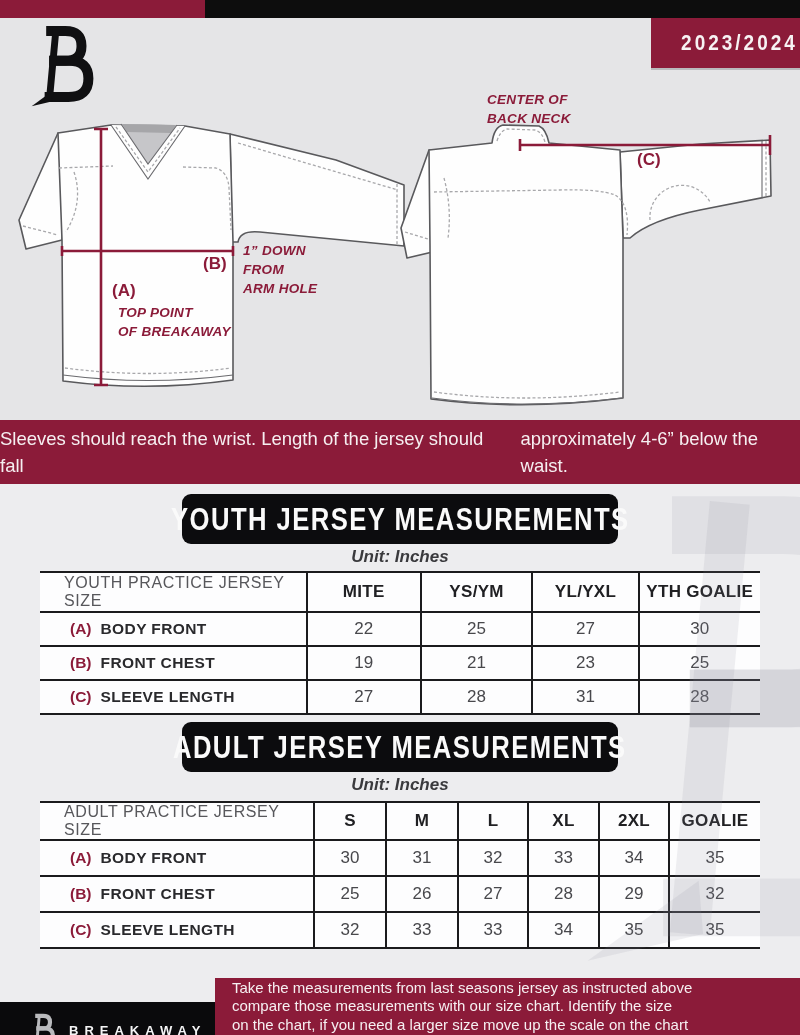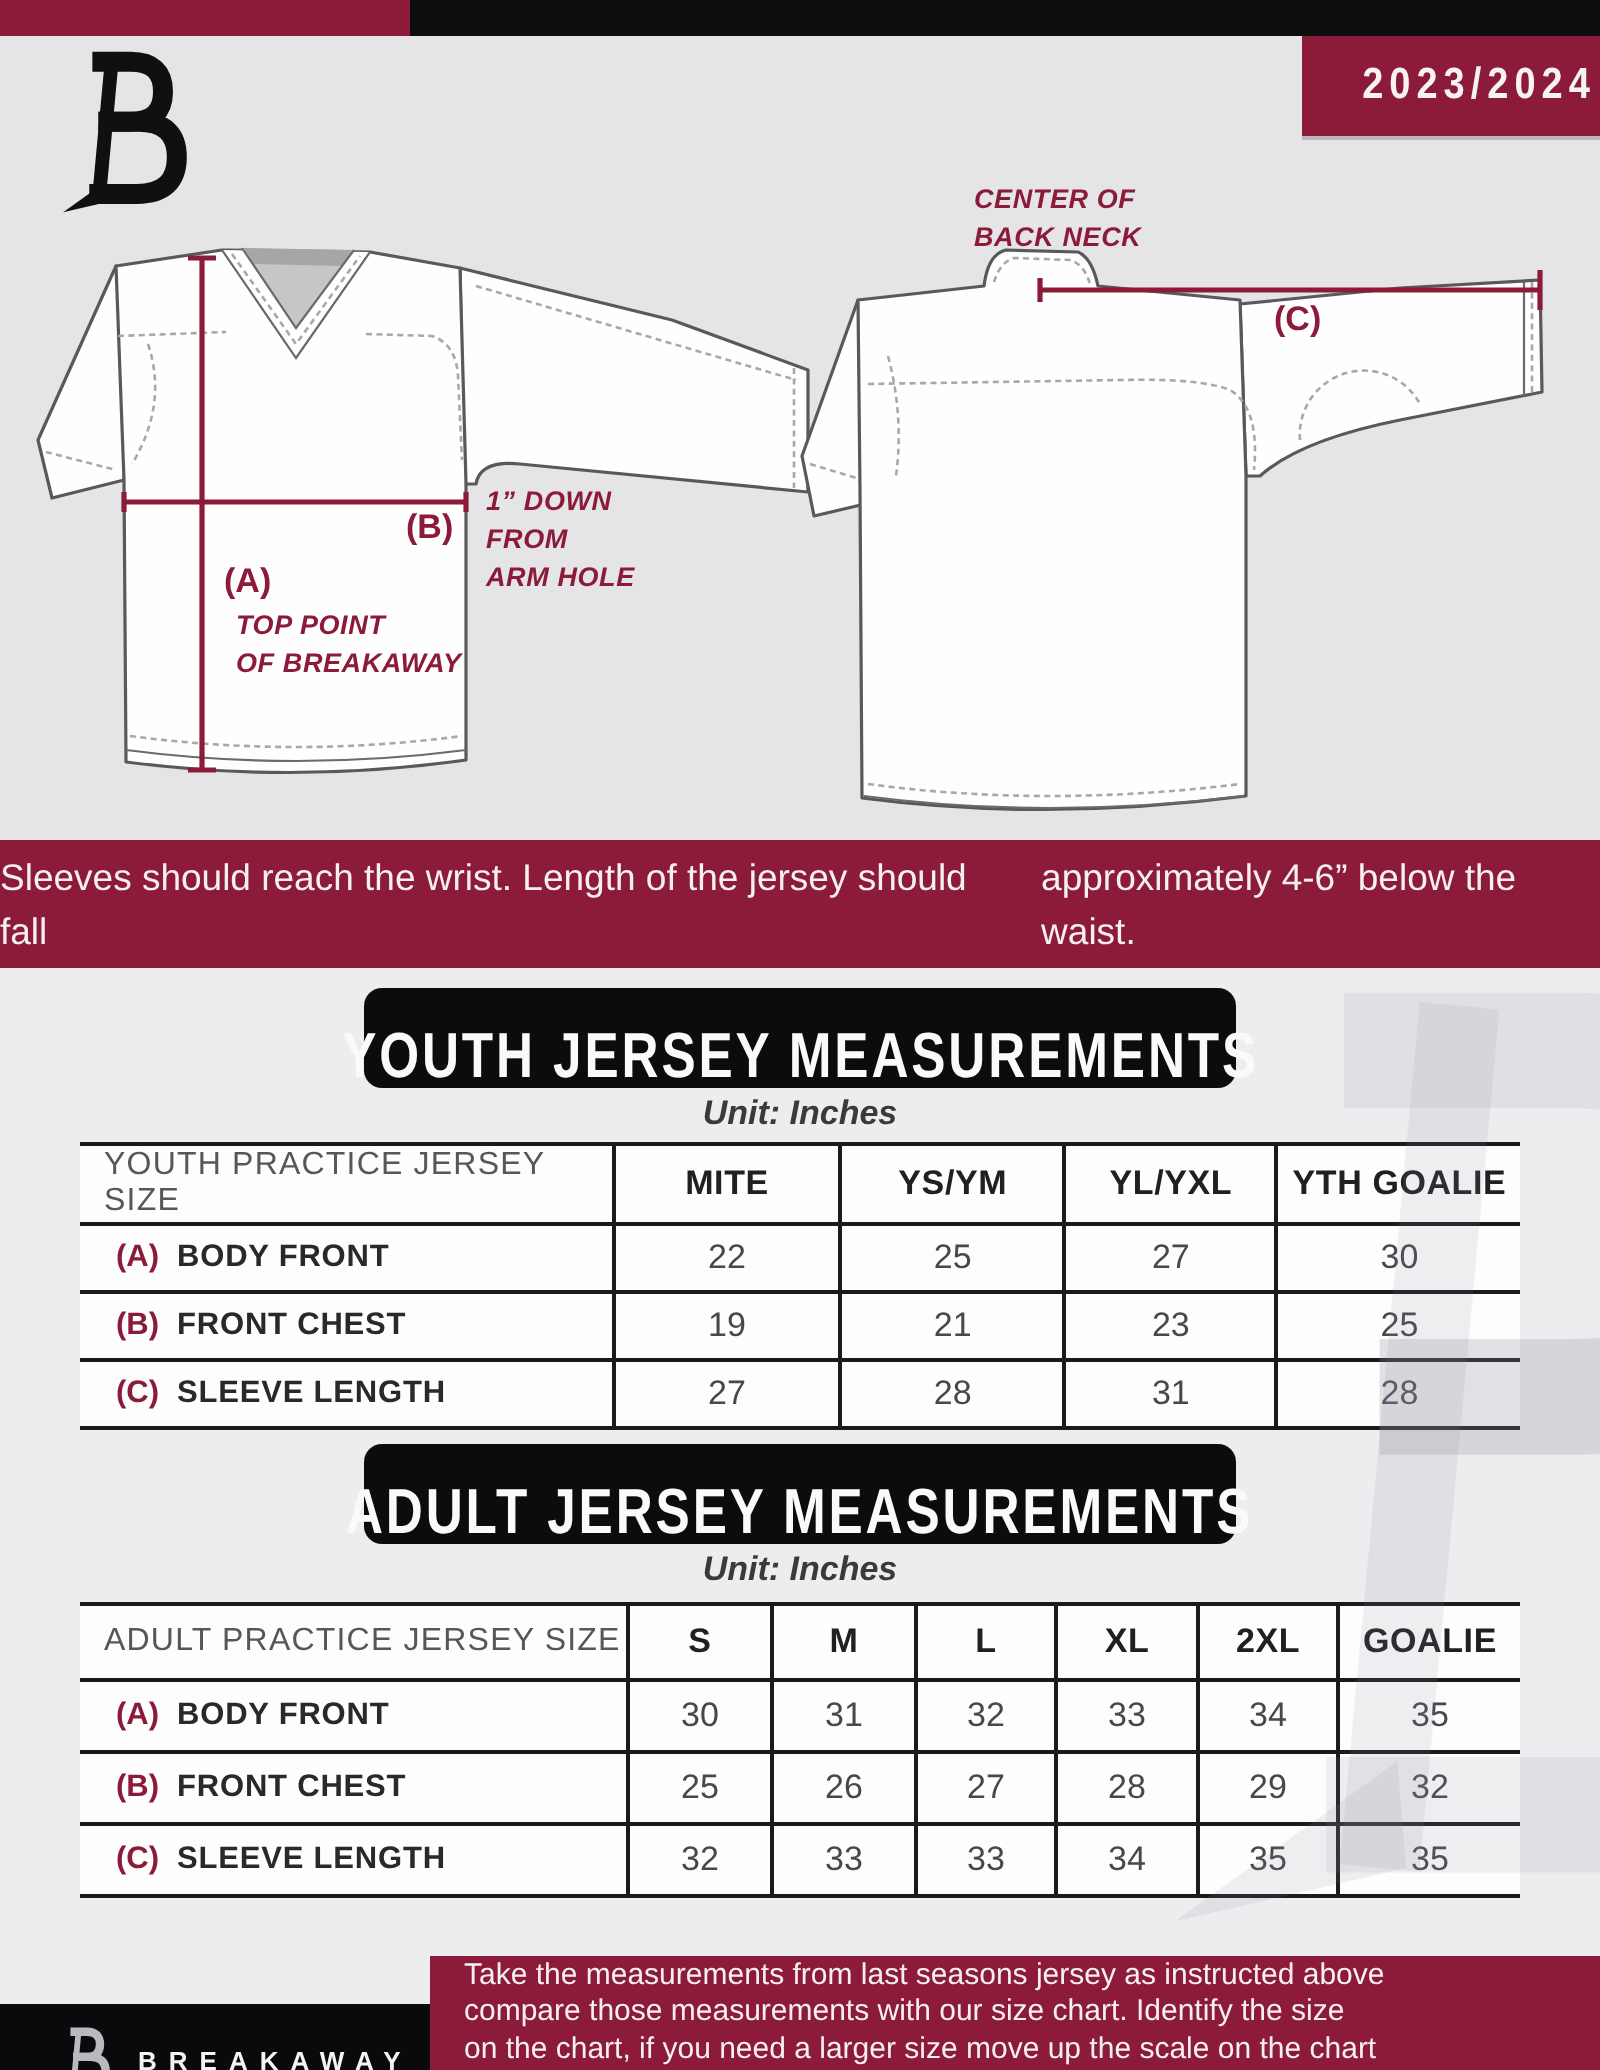--- a/index.html
+++ b/index.html
@@ -44,32 +44,32 @@
   
   #banner {
     position:absolute; left:0; top:420px; width:800px; height:64px; background:#8B1B39;
     display:flex; align-items:center; justify-content:center;
     color:#F6EFF1; font-size:18.5px; line-height:27px; font-weight:400;gap:27px;
   }
   
   #lower { position:absolute; left:0; top:484px; width:800px; height:494px; background:#EDEDEF; }
   .sec-banner {
     position:absolute; left:182px; width:436px; height:50px; background:#0C0C0E; border-radius:9px;
-    display:flex; align-items:flex-end; justify-content:center;
+    display:flex; align-items:center; justify-content:center;
   }
   .sec-banner .t {
     color:#FAFAFA; font-size:27px; font-weight:700; letter-spacing:1.5px;
     transform:scale(.95,1.18); white-space:nowrap;
   }
   .unit { position:absolute; width:800px; left:0; text-align:center; font-style:italic; font-size:17px; font-weight:600; color:#3A3A3D; }
   .mtable { position:absolute; left:40px; width:720px; border-top:2px solid #1B1B1D; background:#FDFDFE; }
   .mrow { display:flex; border-bottom:2px solid #1B1B1D; }
   .mcell { display:flex; align-items:center; justify-content:center; }
   .mcell + .mcell { border-left:2px solid #1B1B1D; }
-  .lab { justify-content:flex-start; padding-left:12px; }
+  .lab { justify-content:flex-start; padding-left:24px; }
   .size-head { font-size:16px; letter-spacing:.6px; color:#57575B; font-weight:400; }
   .col-head  { font-size:17px; font-weight:700; letter-spacing:.3px; color:#202023; }
   .row-key   { color:#8B1B39; font-weight:800; font-size:15.5px; margin-right:9px; margin-left:6px; }
   .row-name  { color:#29292C; font-weight:600; font-size:15.5px; letter-spacing:.4px; }
   .val       { font-size:17px; color:#48484C; font-weight:400; }
   
   .youth .h { height:40px; } .youth .r { height:34px; }
   .youth .c0{width:275px;} .youth .c1{width:118px;} .youth .c2{width:116px;} .youth .c3{width:110px;} .youth .c4{width:127px;}
   
   .adult .h { height:38px; } .adult .r { height:36px; }

